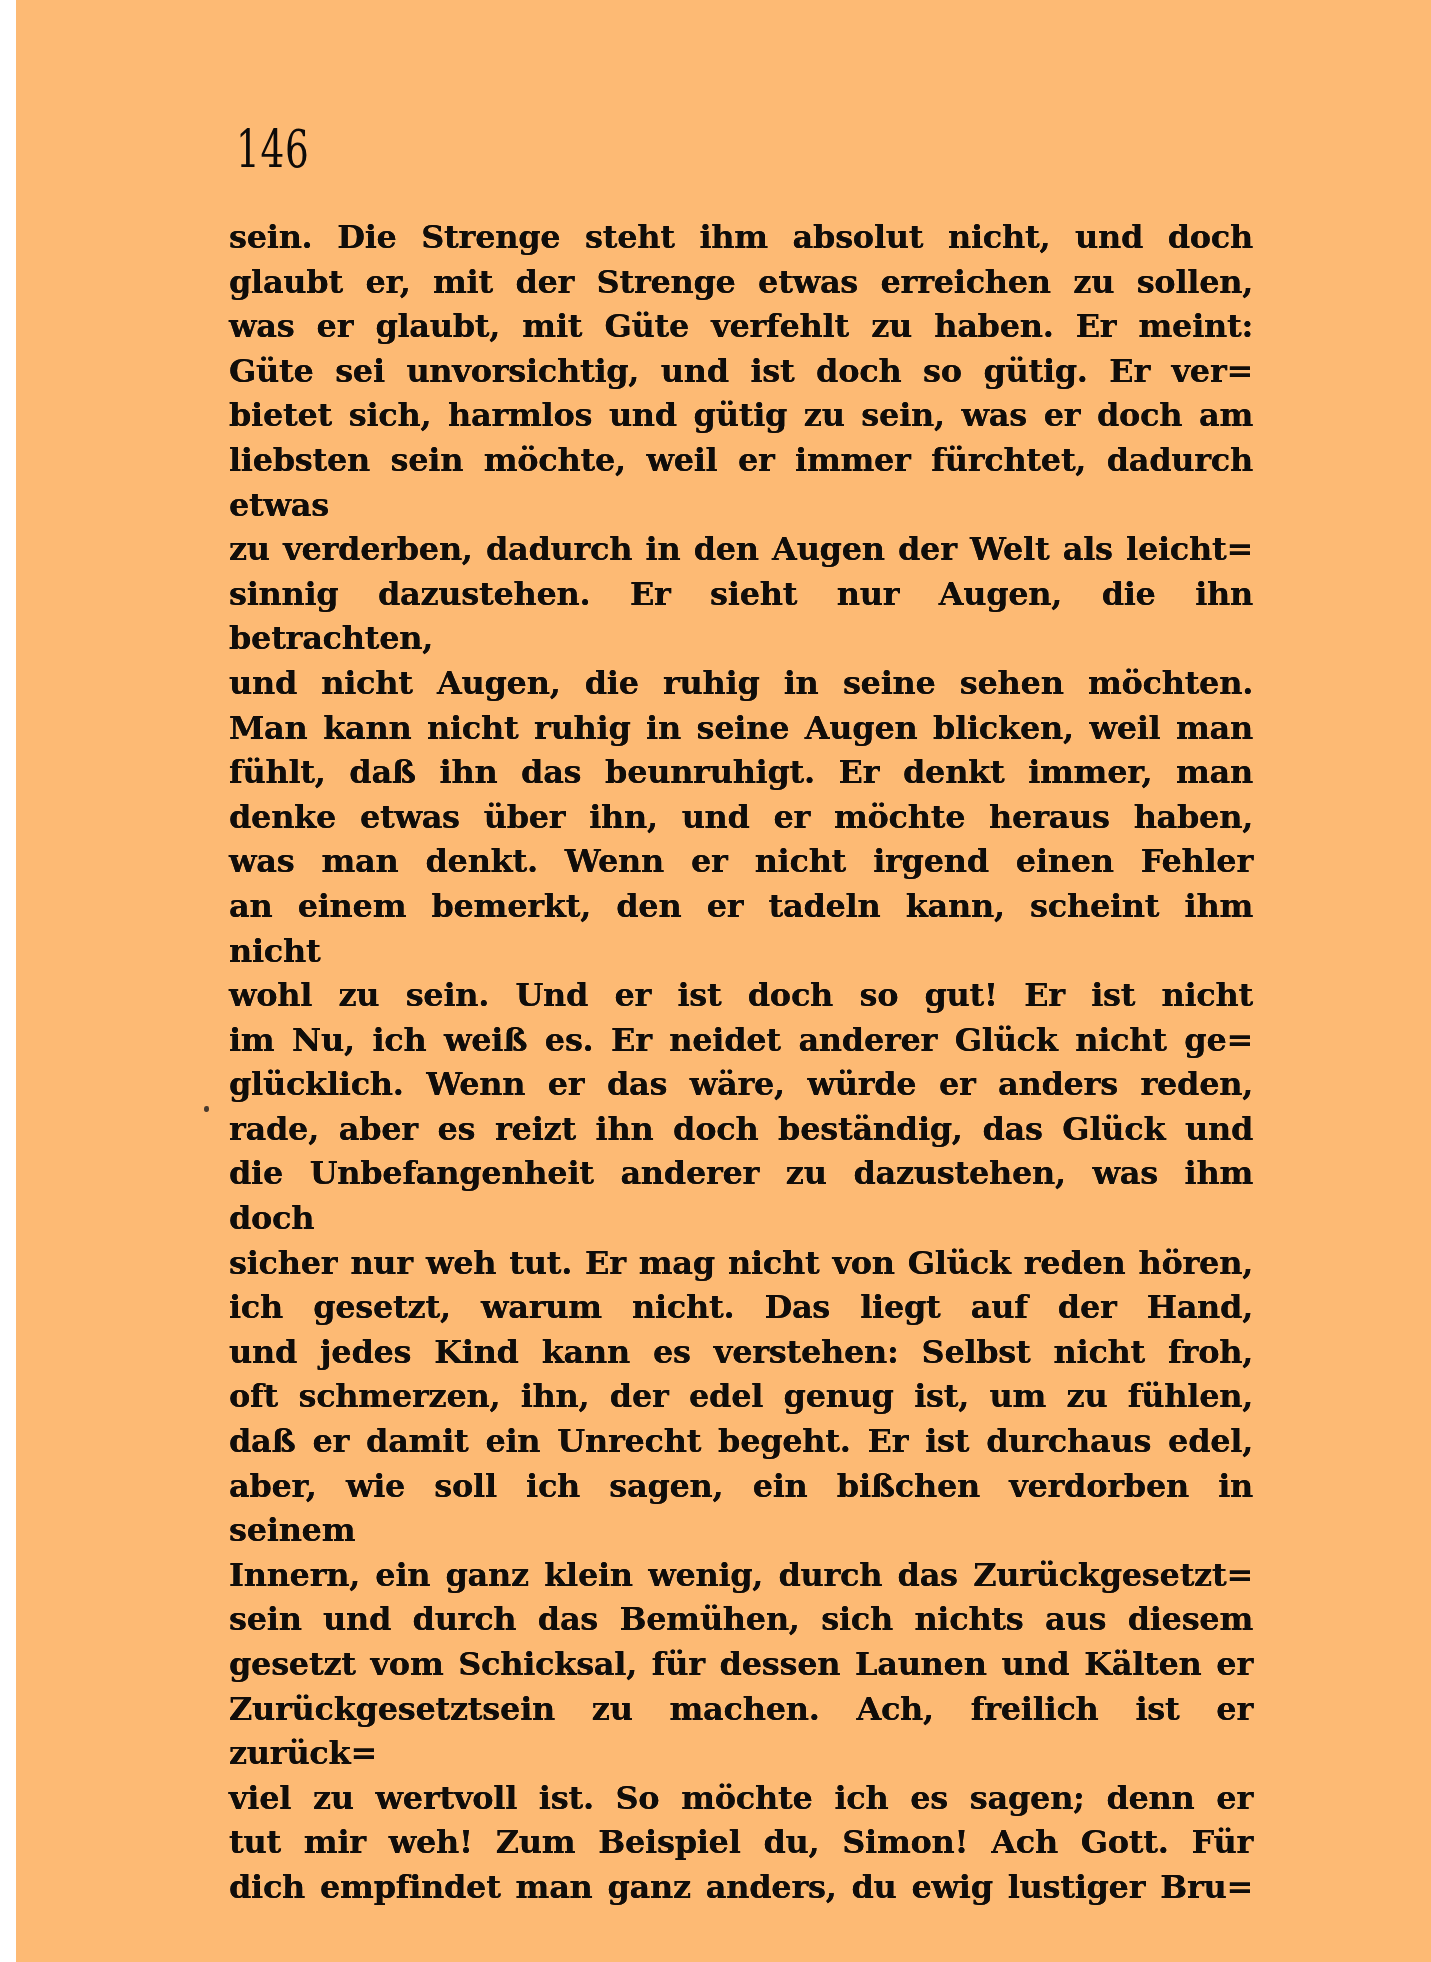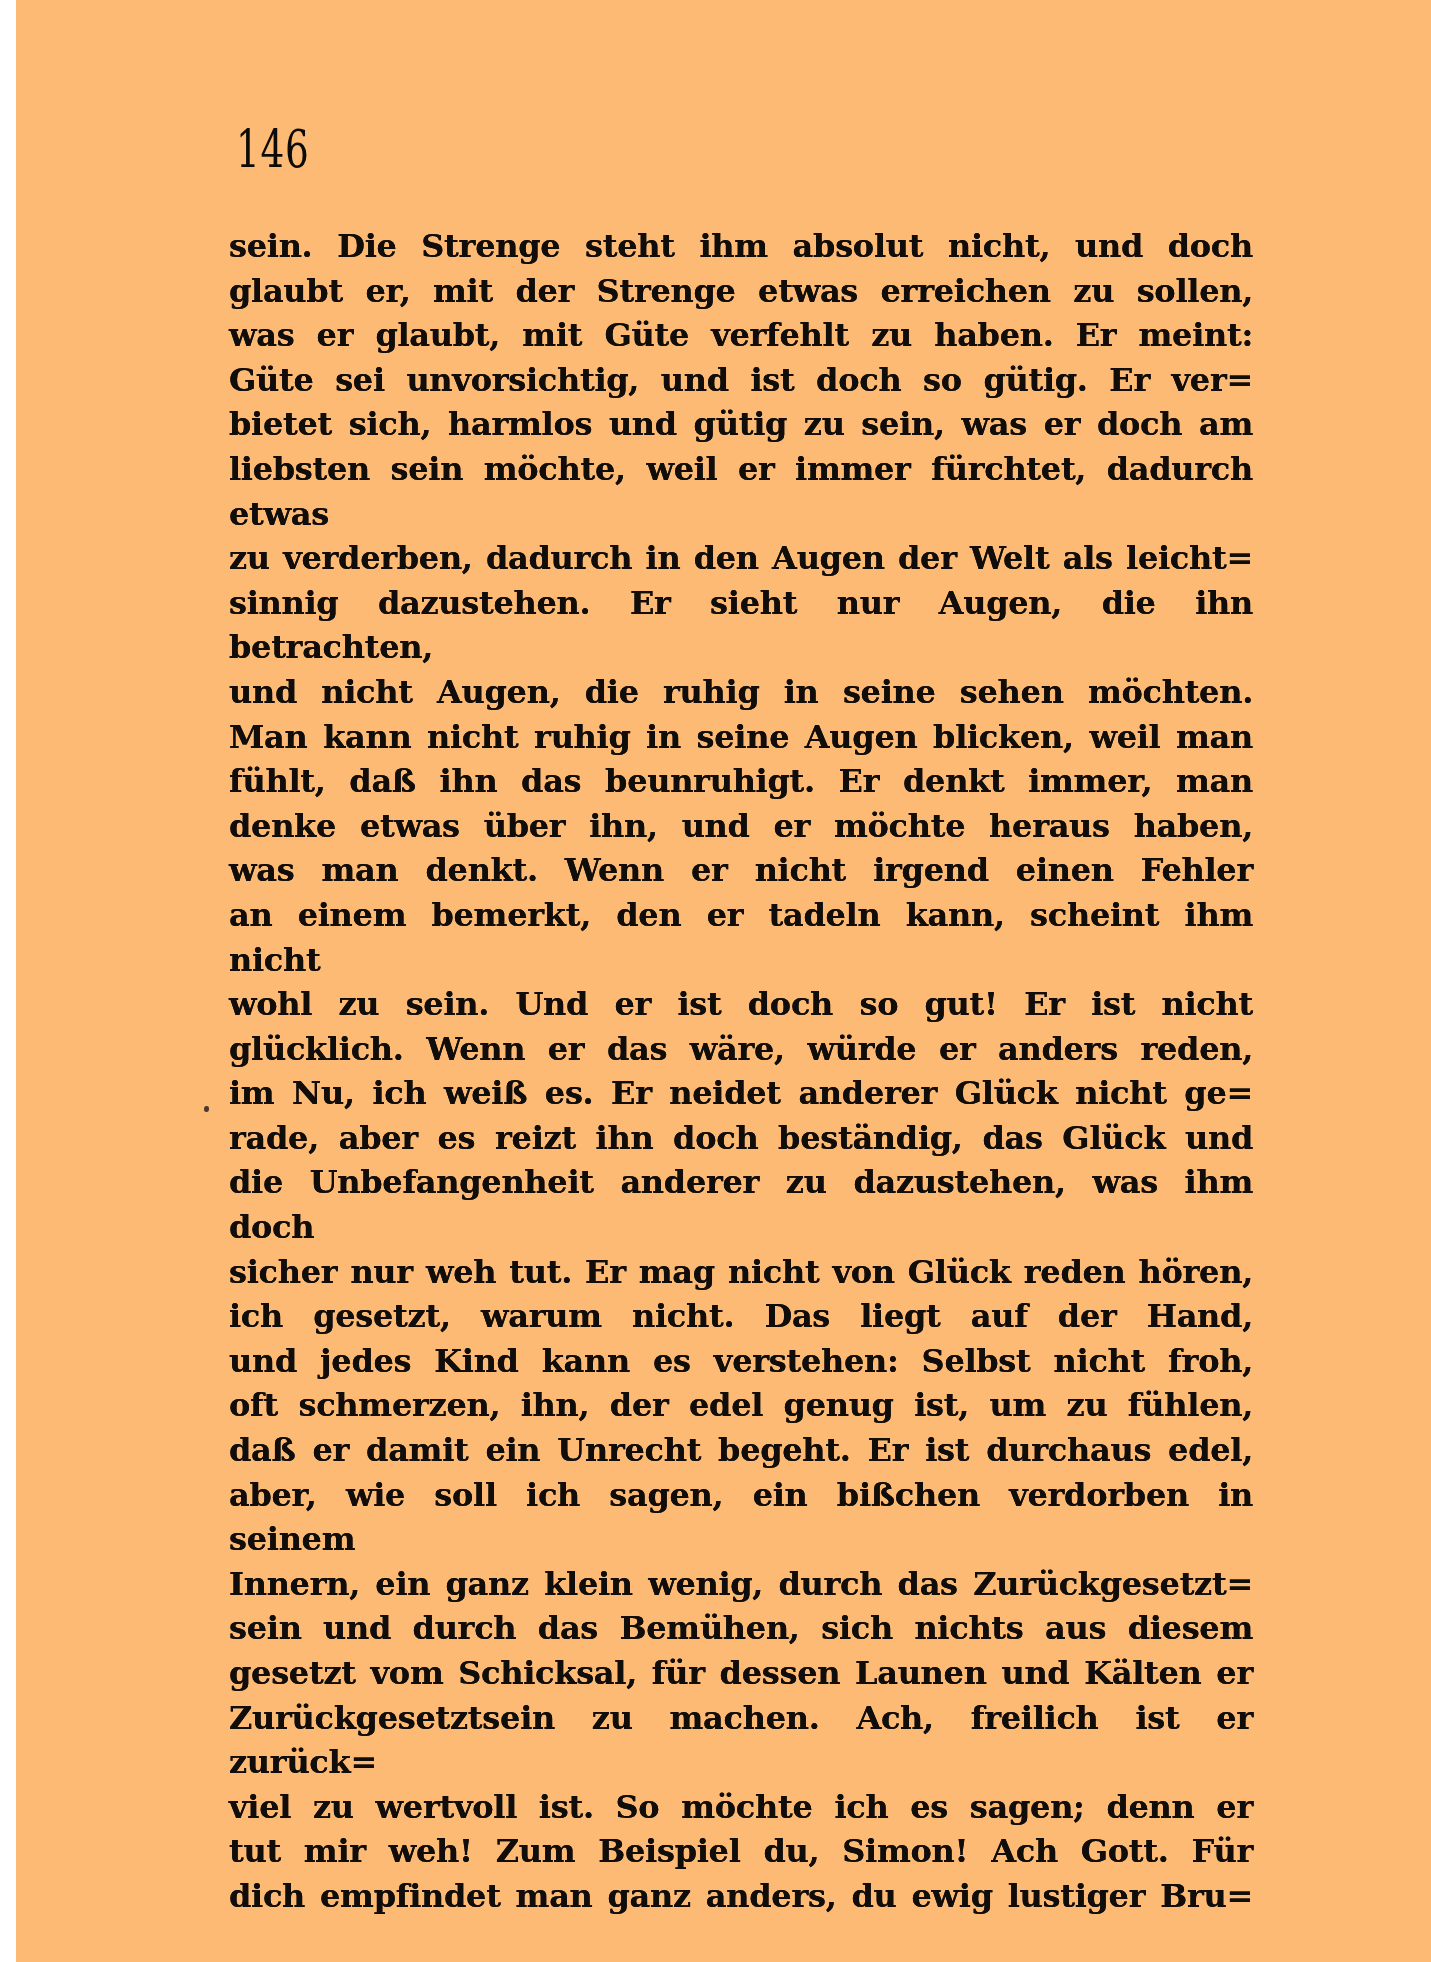--- a/index.html
+++ b/index.html
@@ -21,21 +21,21 @@
     font-size: 52px;
     line-height: 1;
     letter-spacing: 1px;
     transform: scaleX(0.72);
     transform-origin: left top;
     color: #0d0b09;
   }
   .textblock {
     position: absolute;
     left: 213px;
-    top: 224px;
+    top: 215px;
     width: 1024px;
   }
   .line {
     font-family: "DejaVu Serif", serif;
     font-weight: 700;
     font-size: 32px;
     line-height: 44.6px;
     letter-spacing: -0.3px;
     word-spacing: 2px;
     text-align: justify;
@@ -71,22 +71,22 @@
     <div class="line">liebsten sein möchte, weil er immer fürchtet, dadurch etwas</div>
     <div class="line">zu verderben, dadurch in den Augen der Welt als leicht=</div>
     <div class="line">sinnig dazustehen. Er sieht nur Augen, die ihn betrachten,</div>
     <div class="line">und nicht Augen, die ruhig in seine sehen möchten.</div>
     <div class="line">Man kann nicht ruhig in seine Augen blicken, weil man</div>
     <div class="line">fühlt, daß ihn das beunruhigt. Er denkt immer, man</div>
     <div class="line">denke etwas über ihn, und er möchte heraus haben,</div>
     <div class="line">was man denkt. Wenn er nicht irgend einen Fehler</div>
     <div class="line">an einem bemerkt, den er tadeln kann, scheint ihm nicht</div>
     <div class="line">wohl zu sein. Und er ist doch so gut! Er ist nicht</div>
+    <div class="line">im Nu, ich weiß es. Er neidet anderer Glück nicht ge=</div>
     <div class="line">glücklich. Wenn er das wäre, würde er anders reden,</div>
-    <div class="line">im Nu, ich weiß es. Er neidet anderer Glück nicht ge=</div>
     <div class="line">rade, aber es reizt ihn doch beständig, das Glück und</div>
     <div class="line">die Unbefangenheit anderer zu dazustehen, was ihm doch</div>
     <div class="line">sicher nur weh tut. Er mag nicht von Glück reden hören,</div>
     <div class="line">ich gesetzt, warum nicht. Das liegt auf der Hand,</div>
     <div class="line">und jedes Kind kann es verstehen: Selbst nicht froh,</div>
     <div class="line">oft schmerzen, ihn, der edel genug ist, um zu fühlen,</div>
     <div class="line">daß er damit ein Unrecht begeht. Er ist durchaus edel,</div>
     <div class="line">aber, wie soll ich sagen, ein bißchen verdorben in seinem</div>
     <div class="line">Innern, ein ganz klein wenig, durch das Zurückgesetzt=</div>
     <div class="line">sein und durch das Bemühen, sich nichts aus diesem</div>

